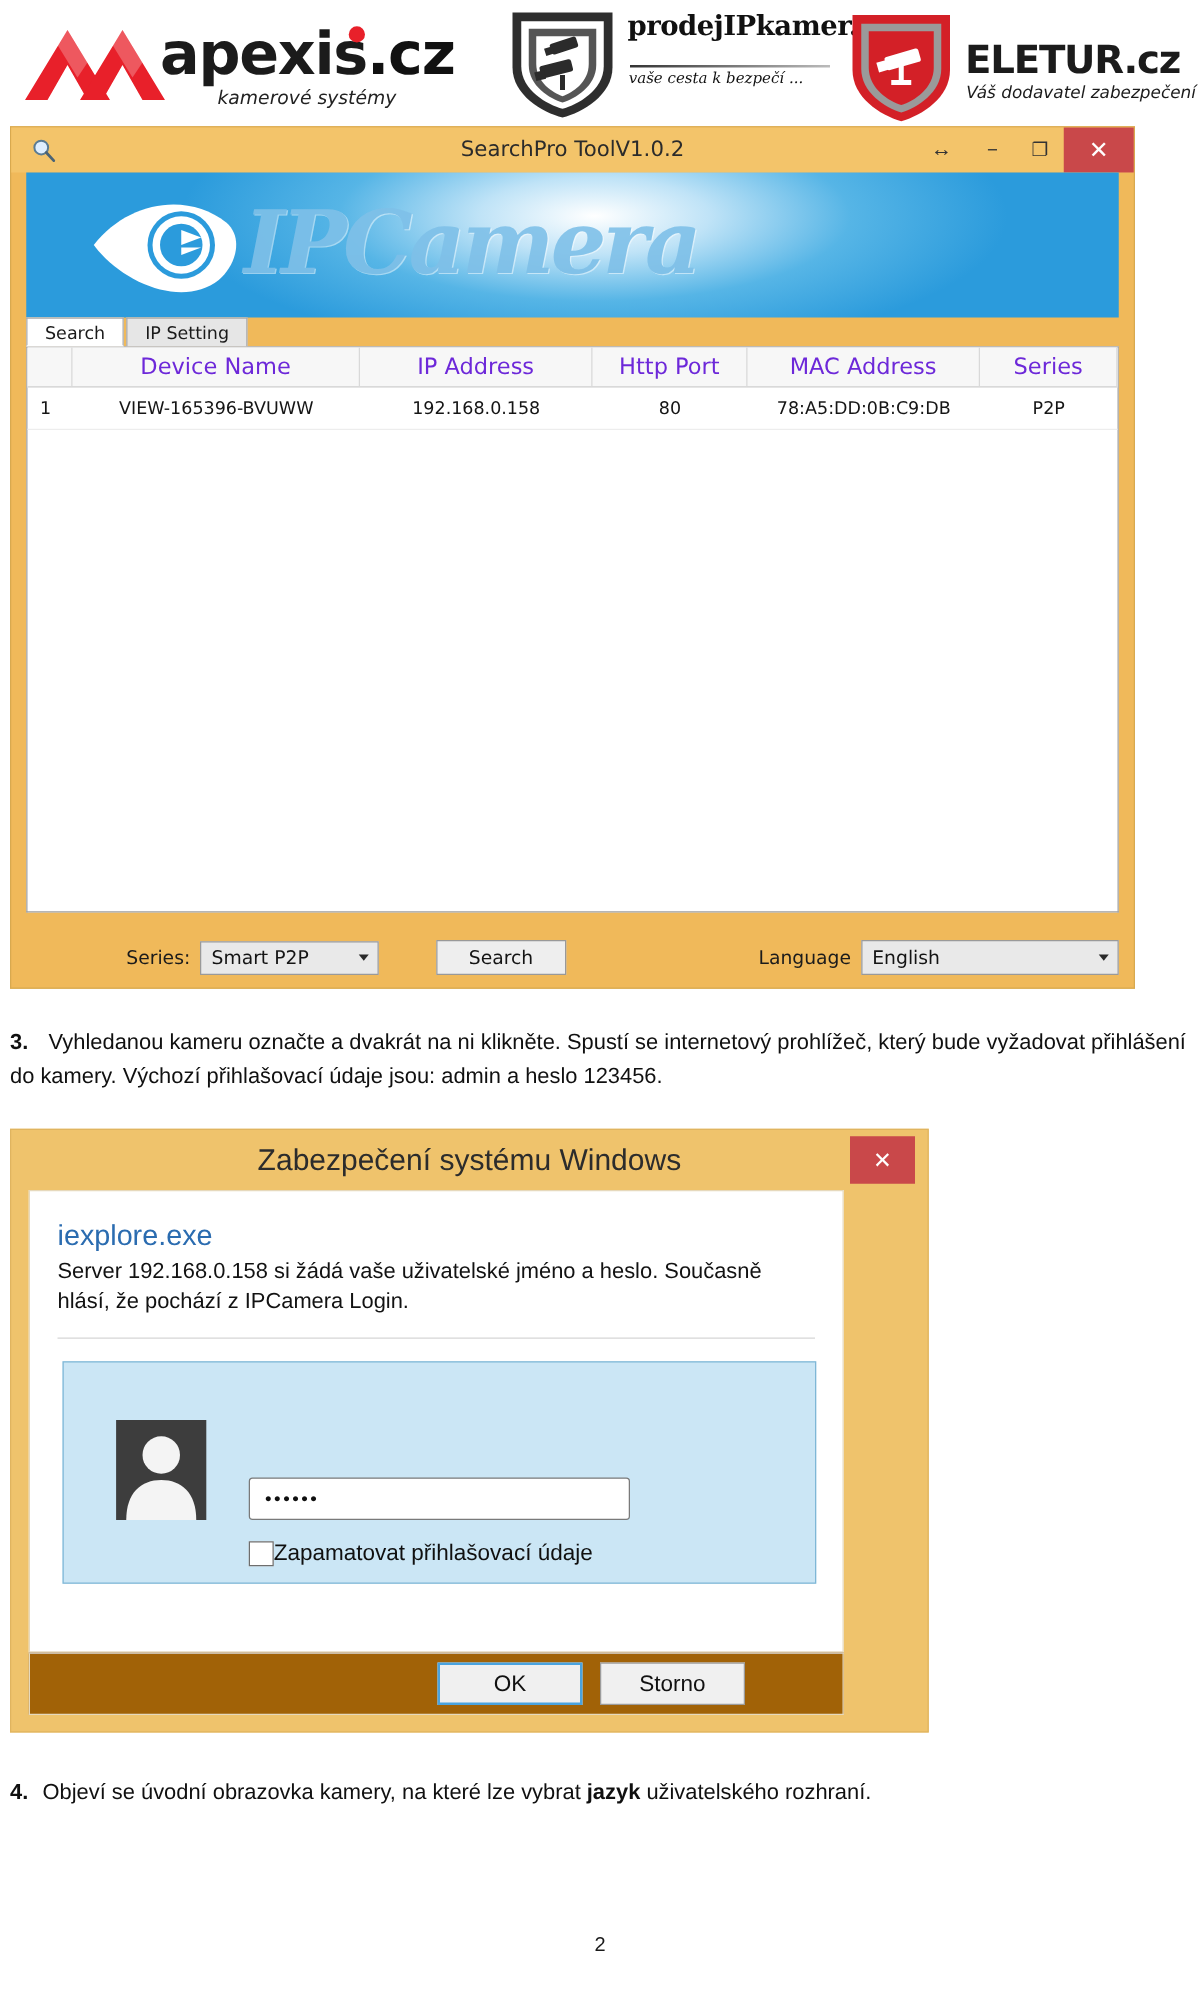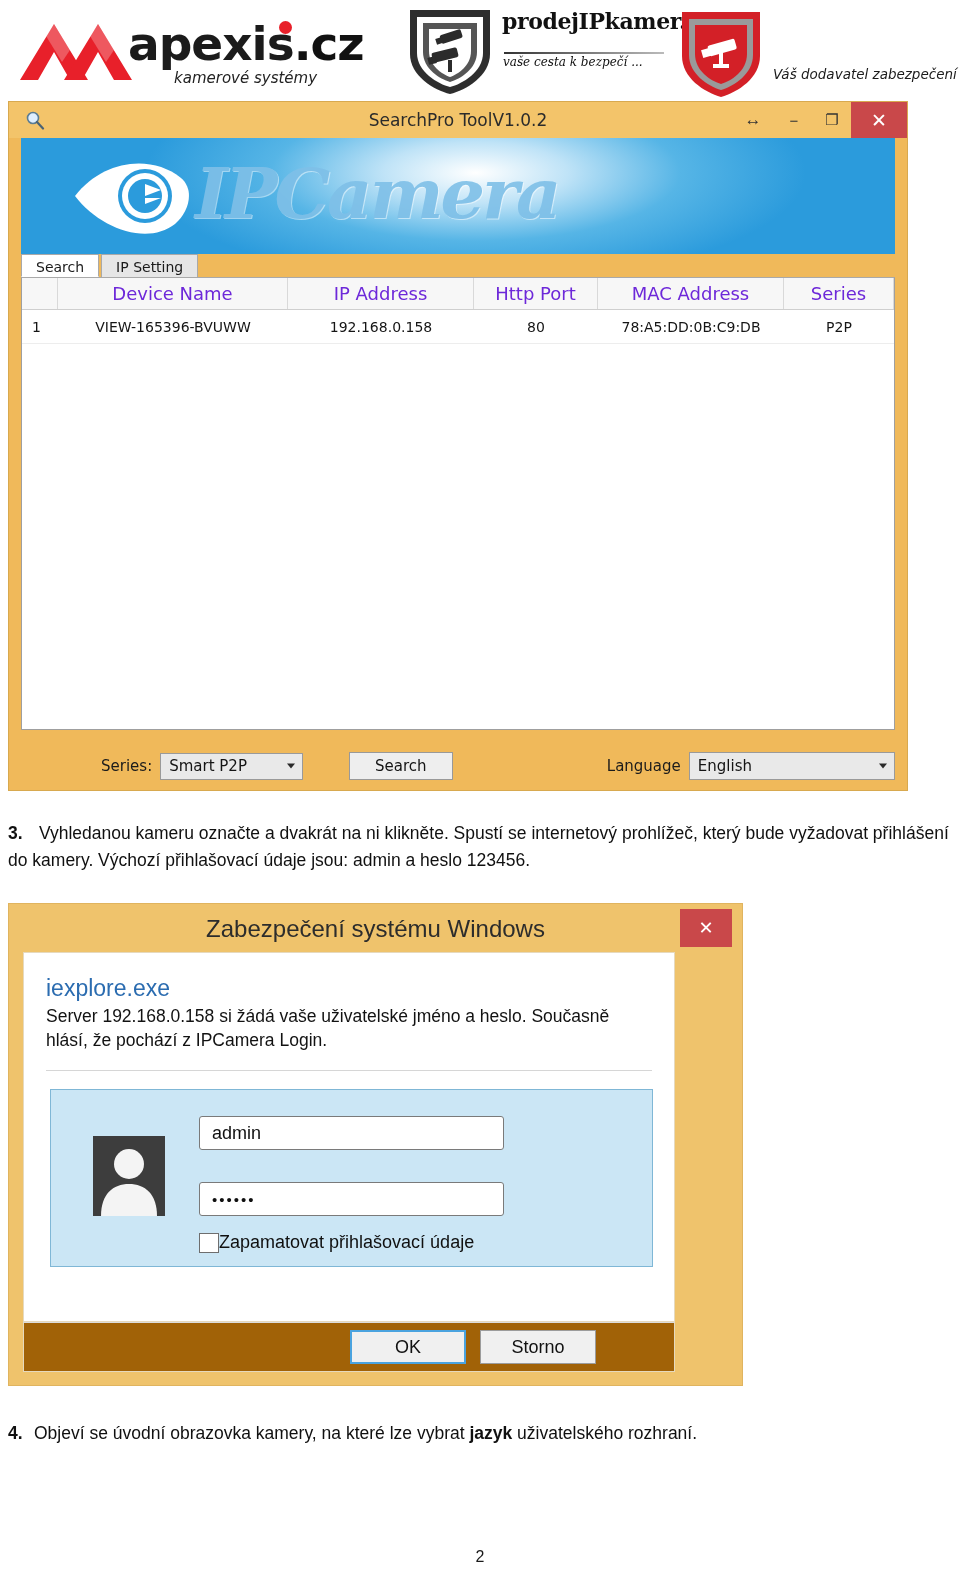--- a/index.html
+++ b/index.html
@@ -296,20 +296,21 @@
       <path d="M4 4 H82 V48 C82 70 60 84 43 89 C26 84 4 70 4 48 Z" fill="#d32027"></path>
       <path d="M11 11 H75 V47 C75 66 56 78 43 82 C30 78 11 66 11 47 Z" fill="#9a9a9a"></path>
       <path d="M17 17 H69 V46 C69 63 53 73 43 76 C33 73 17 63 17 46 Z" fill="#d32027"></path>
       <g fill="#ffffff">
         <rect x="30" y="34" width="28" height="11" rx="2" transform="rotate(-16 44 39)"></rect>
         <rect x="24" y="41" width="9" height="8" transform="rotate(-16 28 45)"></rect>
         <rect x="41" y="44" width="4" height="14"></rect>
         <rect x="35" y="56" width="16" height="4"></rect>
       </g>
     </svg>
+    <div class="el-title">ELETUR.cz</div>
     <div class="el-sub">Váš dodavatel zabezpečení</div>
   </div>
 </div>
 
 <div class="sp-window">
 
   <div class="sp-titlebar">
     <svg class="sp-search-icon" viewBox="0 0 20 20">
       <circle cx="8" cy="8" r="5.5" fill="#dfefff" stroke="#5a7c94" stroke-width="1.6"></circle>
       <line x1="12" y1="12" x2="18" y2="18.5" stroke="#4a6375" stroke-width="2.2" stroke-linecap="round"></line>
@@ -393,23 +394,20 @@
     <div class="ws-app">iexplore.exe</div>
     <div class="ws-msg">Server 192.168.0.158 si žádá vaše uživatelské jméno a heslo. Současně hlásí, že pochází z IPCamera Login.</div>
     <div class="ws-sep"></div>
 
     <div class="ws-credbox">
       <svg class="ws-avatar" viewBox="0 0 72 80">
         <rect width="72" height="80" fill="#3d3d3d"></rect>
         <circle cx="36" cy="28" r="15" fill="#f4f4f4"></circle>
         <path d="M8 80 C8 58 20 48 36 48 C52 48 64 58 64 80 Z" fill="#f4f4f4"></path>
       </svg>
-      <div class="ws-field user">
-        <span>admin</span>
-      </div>
       <div class="ws-field pass">
         <span>••••••</span>
       </div>
       <div class="ws-check-row">
         <span class="ws-checkbox"></span>
         <span class="ws-check-label">Zapamatovat přihlašovací údaje</span>
       </div>
     </div>
   </div>
 

